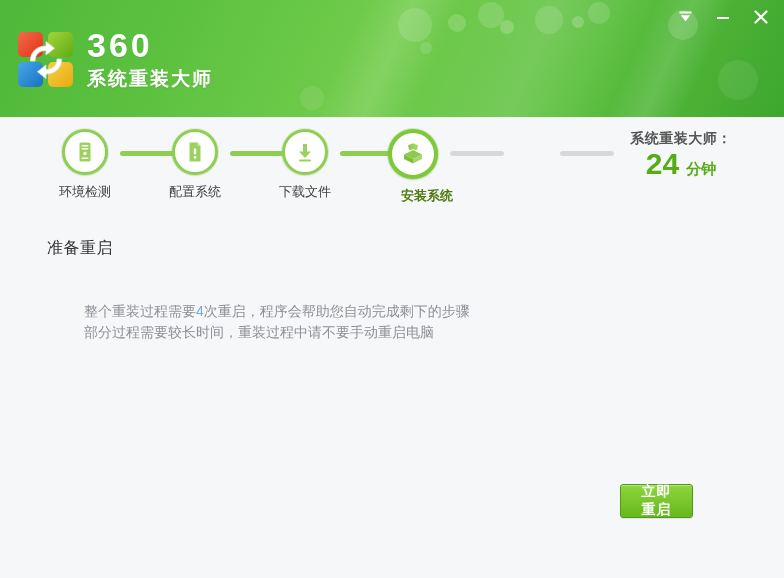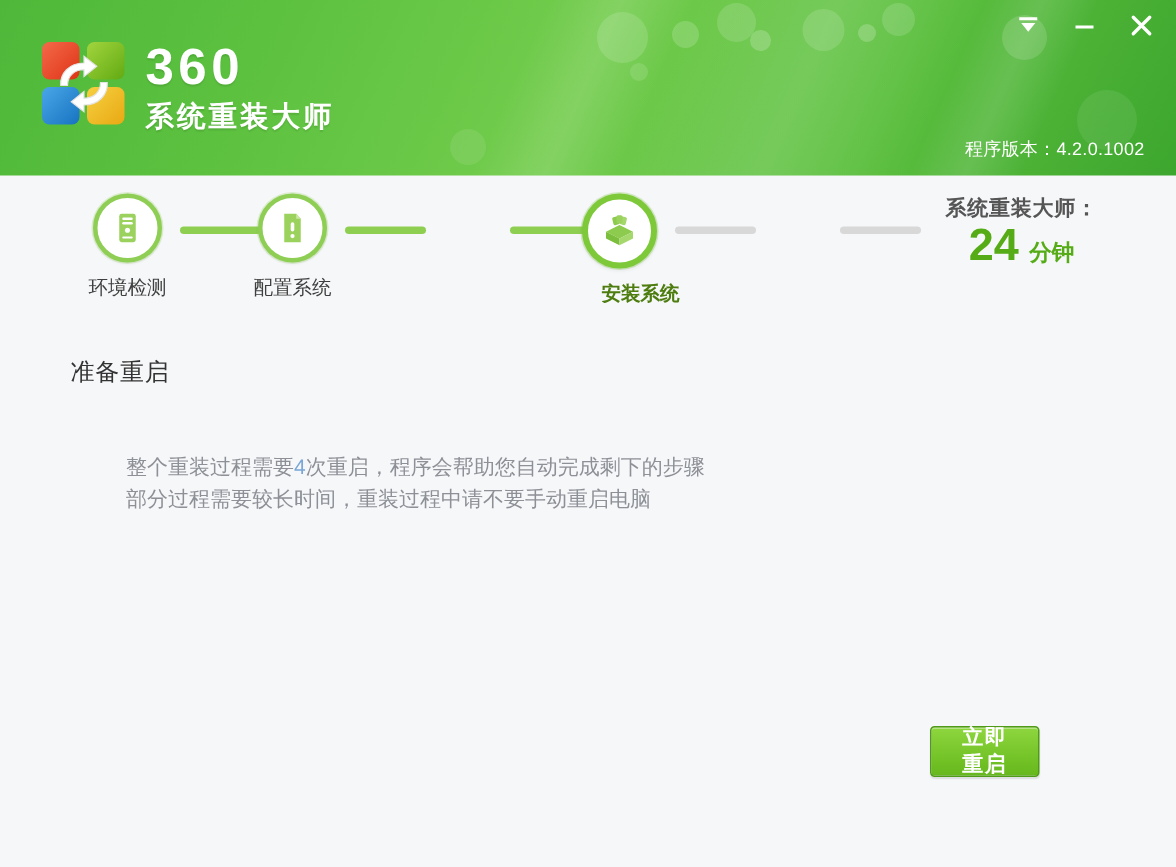--- a/index.html
+++ b/index.html
@@ -55,24 +55,24 @@
   .bokeh.b6 { left: 572px; top: 16px; width: 12px; height: 12px; background: rgba(255,255,255,0.20); }
   .bokeh.b7 { left: 588px; top: 2px;  width: 22px; height: 22px; }
   .bokeh.b8 { left: 420px; top: 42px; width: 12px; height: 12px; background: rgba(255,255,255,0.12); }
   .bokeh.b9 { left: 668px; top: 10px; width: 30px; height: 30px; }
   .bokeh.b10{ left: 718px; top: 60px; width: 40px; height: 40px; background: rgba(255,255,255,0.08); }
   .bokeh.b11{ left: 300px; top: 86px; width: 24px; height: 24px; background: rgba(255,255,255,0.09); }
 
   
   .logo-wrap {
     position: absolute;
-    left: 28px;
+    left: 18px;
     top: 28px;
     display: flex;
-    align-items: flex-start;
+    align-items: flex-end;
   }
   .logo-mark {
     position: relative;
     width: 56px;
     height: 56px;
   }
   .logo-sq {
     position: absolute;
     width: 25px;
     height: 25px;
@@ -345,21 +345,20 @@
           <rect x="2" y="7" width="12" height="2" fill="#ffffff"></rect>
         </svg>
       </div>
       <div class="win-btn">
         <svg width="16" height="16" viewBox="0 0 16 16">
           <path d="M2.5 2.5 L13.5 13.5 M13.5 2.5 L2.5 13.5" stroke="#ffffff" stroke-width="2.2" stroke-linecap="round"></path>
         </svg>
       </div>
     </div>
 
-    <div class="version">程序版本：4.2.0.1002</div>
   </div>
 
   <div class="stepper">
 
     <div class="connector green" style="left:120px; width:54px;"></div>
     <div class="connector green" style="left:230px; width:54px;"></div>
     <div class="connector green" style="left:340px; width:54px;"></div>
     <div class="connector grey" style="left:450px; width:54px;"></div>
     <div class="connector grey" style="left:560px; width:54px;"></div>
 
@@ -385,20 +384,31 @@
             <path d="M6.5 2.5 H14.5 L17.5 5.8 V21.5 H6.5 Z" fill="#9bd25e"></path>
             <path d="M14.5 2.5 V5.8 H17.5 Z" fill="#cde9a6"></path>
             <rect x="10.8" y="8.2" width="2.4" height="6.2" rx="1.2" fill="#ffffff"></rect>
             <circle cx="12" cy="17.4" r="1.4" fill="#ffffff"></circle>
           </svg>
         </span>
       </div>
       <div class="label">配置系统</div>
     </div>
 
+    <div class="step done" style="left:265px;">
+      <div class="circle">
+        <span class="icon">
+          <svg width="24" height="24" viewBox="0 0 24 24">
+            <path d="M10 4 H14 V11.5 H18 L12 18 L6 11.5 H10 Z" fill="#9bd25e"></path>
+            <rect x="6" y="19.4" width="12" height="2.2" rx="1.1" fill="#9bd25e"></rect>
+          </svg>
+        </span>
+      </div>
+      <div class="label">下载文件</div>
+    </div>
 
     <div class="step active" style="left:373px;">
       <div class="circle">
         <span class="icon">
           <svg width="26" height="26" viewBox="0 0 26 26">
             <path d="M4 13.5 L13 9 L22 13.5 L13 18 Z" fill="#8dcb4e"></path>
             <path d="M4 13.5 L13 18 L13 22.5 L4 18 Z" fill="#7bbf3c"></path>
             <path d="M22 13.5 L13 18 L13 22.5 L22 18 Z" fill="#a4d86d"></path>
             <rect x="8.5" y="3.5" width="4.2" height="5.4" rx="1" fill="#8dcb4e" transform="rotate(-14 10.6 6.2)"></rect>
             <rect x="13.4" y="3.5" width="4.2" height="5.4" rx="1" fill="#a4d86d" transform="rotate(14 15.5 6.2)"></rect>

